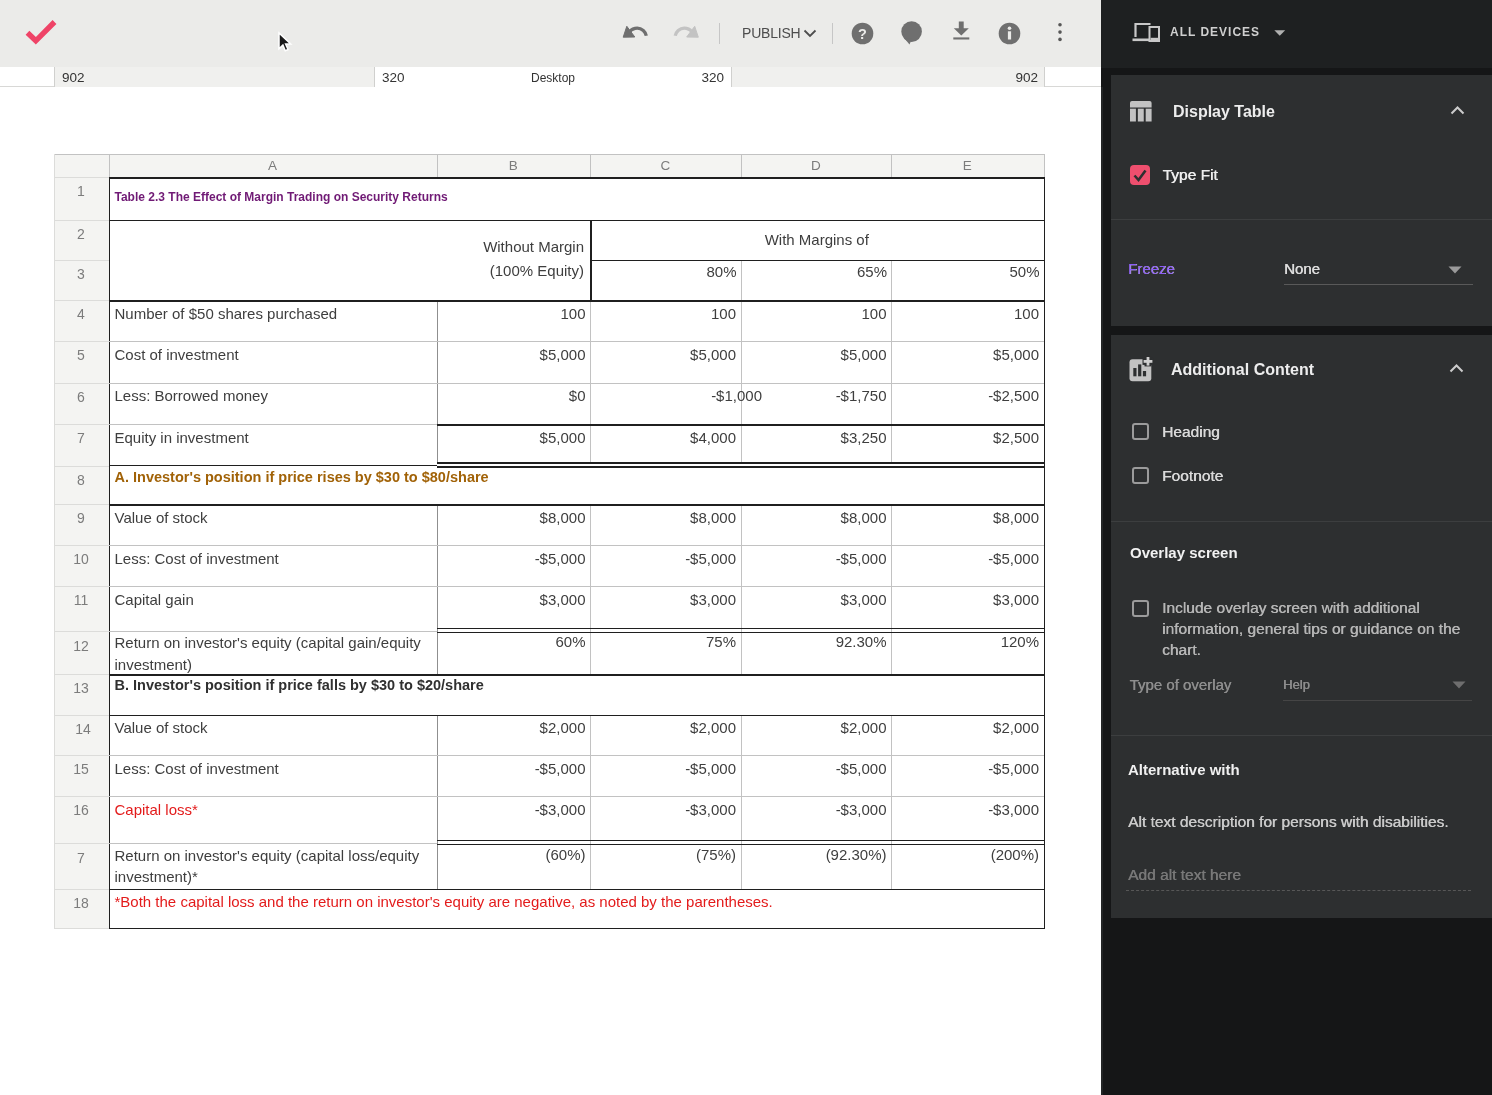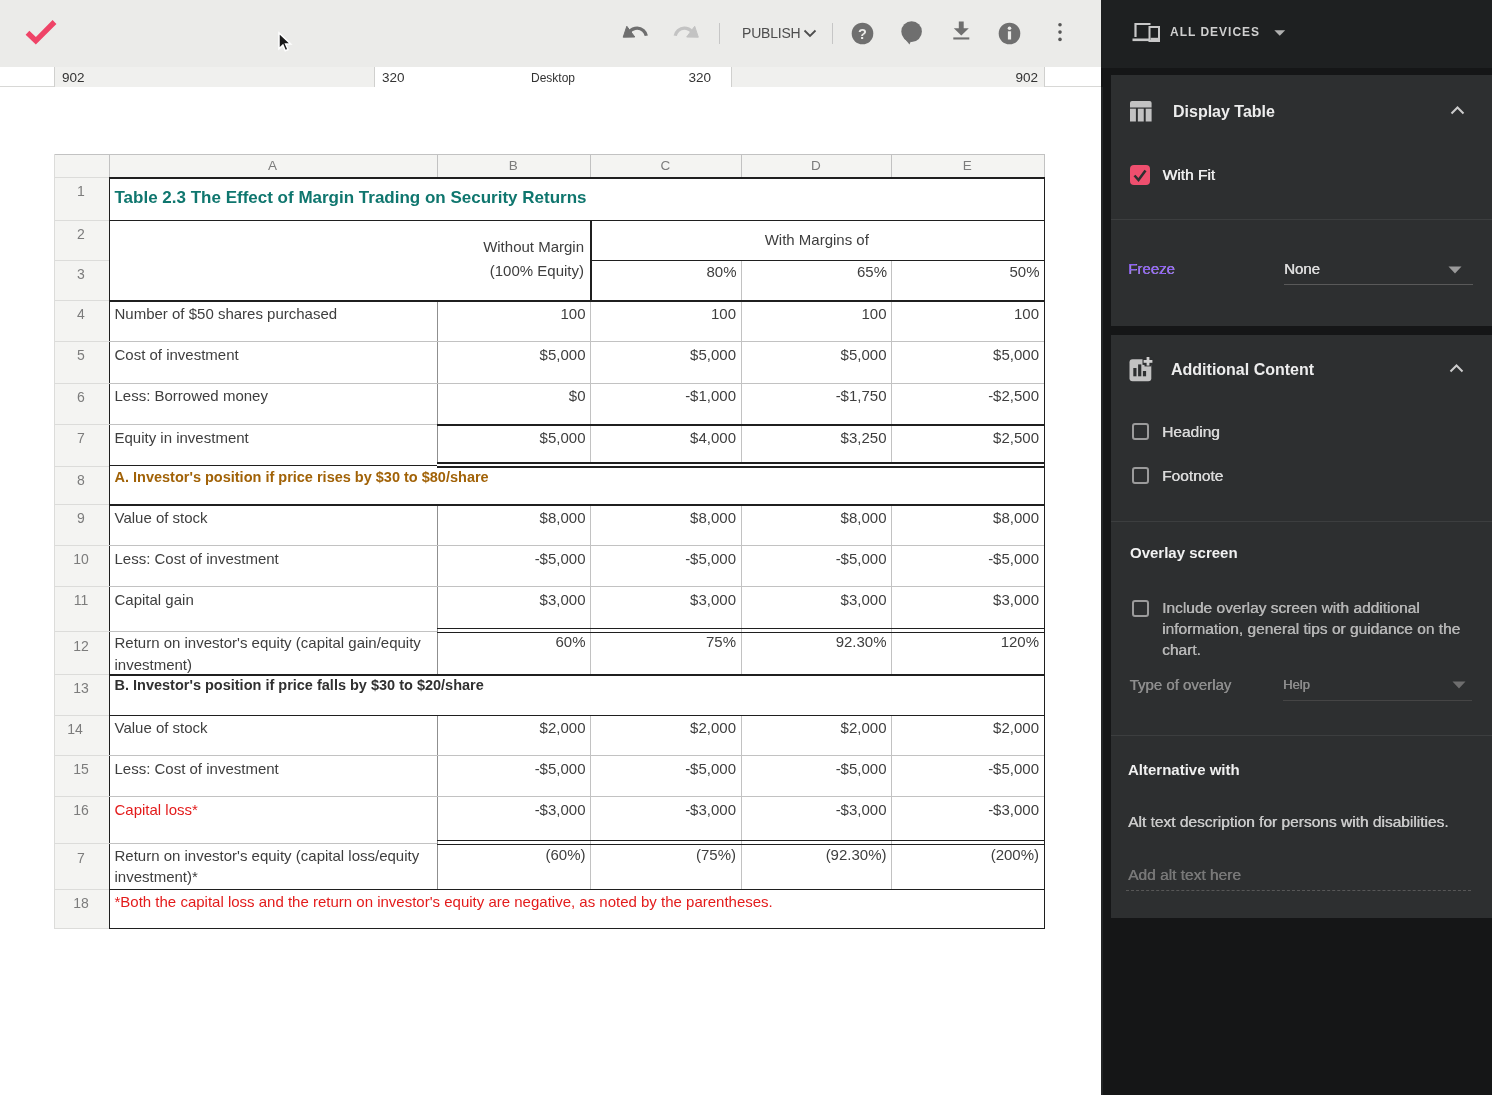--- a/index.html
+++ b/index.html
@@ -52,21 +52,21 @@
     <circle cx="11.5" cy="6.3" r="1.8" fill="#ebebe9"></circle>
     <rect x="9.9" y="9.3" width="3.2" height="8.2" fill="#ebebe9"></rect>
   </svg>
 <svg class="abs" style="left:1054px;top:21px" width="12" height="23" viewBox="0 0 12 23">
     <circle cx="6" cy="3.8" r="1.8" fill="#565656"></circle>
     <circle cx="6" cy="11.1" r="1.8" fill="#565656"></circle>
     <circle cx="6" cy="18.4" r="1.8" fill="#565656"></circle>
   </svg>
 <div class="abs" style="left:0;top:67px;width:1101px;height:19.5px;border-bottom:1px solid #d8d8d6;background:#fff"></div>
 <div class="abs" style="left:54px;top:67px;width:321px;height:19.5px;background:#f0f0ee;border-left:1px solid #d0d0ce;border-right:1px solid #d0d0ce;color:#333;font-size:13.5px;line-height:22px;padding-left:7px;overflow:hidden">902</div>
-<div class="abs" style="left:375px;top:67px;width:356px;height:19.5px;background:#fff;color:#333;font-size:13.5px;line-height:22px;padding-left:7px;padding-right:20px;overflow:hidden">
+<div class="abs" style="left:375px;top:67px;width:356px;height:19.5px;background:#fff;color:#333;font-size:13.5px;line-height:22px;padding-left:7px;padding-right:7px;overflow:hidden">
     <span style="float:left">320</span>
     <span style="float:right">320</span>
     <span style="position:absolute;left:0;width:100%;text-align:center;font-size:12px;line-height:22px">Desktop</span>
   </div>
 <div class="abs" style="left:731px;top:67px;width:314px;height:19.5px;background:#f0f0ee;border-left:1px solid #d0d0ce;border-right:1px solid #d0d0ce;color:#333;font-size:13.5px;line-height:22px;text-align:right;padding-right:6px;overflow:hidden">902</div>
 <div class="abs" style="left:54px;top:153.5px;width:989.5px;height:23.80000000000001px;background:#f4f4f2"></div>
 <div class="abs" style="left:54px;top:177.3px;width:54.5px;height:750.4000000000001px;background:#f4f4f2"></div>
 <div class="abs" style="left:54px;top:153.5px;width:989.5px;height:1.1px;background:#c2c2c2"></div>
 <div class="abs" style="left:54px;top:153.5px;width:1.1px;height:23.80000000000001px;background:#c2c2c2"></div>
 <div class="abs" style="left:108.5px;top:153.5px;width:1.1px;height:23.80000000000001px;background:#c2c2c2"></div>
@@ -106,21 +106,21 @@
 <div class="rn" style="left:54px;top:306.4px">4</div>
 <div class="rn" style="left:54px;top:347.2px">5</div>
 <div class="rn" style="left:54px;top:388.6px">6</div>
 <div class="rn" style="left:54px;top:430px">7</div>
 <div class="rn" style="left:54px;top:472.3px">8</div>
 <div class="rn" style="left:54px;top:510px">9</div>
 <div class="rn" style="left:54px;top:551px">10</div>
 <div class="rn" style="left:54px;top:592px">11</div>
 <div class="rn" style="left:54px;top:637.6px">12</div>
 <div class="rn" style="left:54px;top:680px">13</div>
-<div class="rn" style="left:48px;top:720.5px">14</div>
+<div class="rn" style="left:56px;top:720.5px">14</div>
 <div class="rn" style="left:54px;top:761.4px">15</div>
 <div class="rn" style="left:54px;top:802.2px">16</div>
 <div class="rn" style="left:54px;top:850px">7</div>
 <div class="rn" style="left:54px;top:894.5px">18</div>
 <div class="abs" style="left:108.5px;top:177.3px;width:1.6px;height:752.0px;background:#1f1f1f"></div>
 <div class="abs" style="left:1043.5px;top:177.3px;width:1.6px;height:752.0px;background:#1f1f1f"></div>
 <div class="abs" style="left:590px;top:219.6px;width:1.6px;height:80.79999999999998px;background:#1f1f1f"></div>
 <div class="abs" style="left:436.5px;top:300.4px;width:1.2px;height:164.10000000000002px;background:#8f8f8f"></div>
 <div class="abs" style="left:436.5px;top:504px;width:1.2px;height:170px;background:#8f8f8f"></div>
 <div class="abs" style="left:436.5px;top:714.5px;width:1.2px;height:174.0px;background:#8f8f8f"></div>
@@ -154,40 +154,40 @@
 <div class="abs" style="left:436.5px;top:631.6px;width:607.0px;height:1.5px;background:#1f1f1f"></div>
 <div class="abs" style="left:108.5px;top:674px;width:935.0px;height:1.6px;background:#1f1f1f"></div>
 <div class="abs" style="left:108.5px;top:714.5px;width:935.0px;height:1.6px;background:#1f1f1f"></div>
 <div class="abs" style="left:108.5px;top:755.4px;width:935.0px;height:1.1px;background:#c2c2c2"></div>
 <div class="abs" style="left:108.5px;top:796.2px;width:935.0px;height:1.1px;background:#c2c2c2"></div>
 <div class="abs" style="left:108.5px;top:842.8px;width:328.0px;height:1.1px;background:#c2c2c2"></div>
 <div class="abs" style="left:436.5px;top:839.9px;width:607.0px;height:1.5px;background:#1f1f1f"></div>
 <div class="abs" style="left:436.5px;top:843.8px;width:607.0px;height:1.5px;background:#1f1f1f"></div>
 <div class="abs" style="left:108.5px;top:888.5px;width:935.0px;height:1.6px;background:#1f1f1f"></div>
 <div class="abs" style="left:108.5px;top:927.7px;width:935.0px;height:1.8px;background:#1f1f1f"></div>
-<div class="cell" style="left:114.5px;top:188px;font-weight:bold;font-size:17px;color:#0f766e">Table 2.3 The Effect of Margin Trading on Security Returns</div>
+<div class="cell" style="left:114.5px;top:188px;font-weight:bold;font-size:12px;color:#701a75">Table 2.3 The Effect of Margin Trading on Security Returns</div>
 <div class="cell" style="left:108.5px;top:234.5px;width:475.5px;text-align:right;line-height:24.5px;white-space:pre">Without Margin
 (100% Equity)</div>
 <div class="cell" style="left:590px;top:219.6px;width:453.5px;height:40.3px;display:flex;align-items:center;justify-content:center">With Margins of</div>
 <div class="cell num" style="left:590px;top:261.9px;width:146.5px">80%</div>
 <div class="cell num" style="left:740.5px;top:261.9px;width:146.5px">65%</div>
 <div class="cell num" style="left:891px;top:261.9px;width:148.5px">50%</div>
 <div class="cell" style="left:114.5px;top:303.9px;">Number of $50 shares purchased</div>
 <div class="cell num" style="left:436.5px;top:303.9px;width:149.0px">100</div>
 <div class="cell num" style="left:590px;top:303.9px;width:146.0px">100</div>
 <div class="cell num" style="left:740.5px;top:303.9px;width:146.0px">100</div>
 <div class="cell num" style="left:891px;top:303.9px;width:148.0px">100</div>
 <div class="cell" style="left:114.5px;top:344.7px;">Cost of investment</div>
 <div class="cell num" style="left:436.5px;top:344.7px;width:149.0px">$5,000</div>
 <div class="cell num" style="left:590px;top:344.7px;width:146.0px">$5,000</div>
 <div class="cell num" style="left:740.5px;top:344.7px;width:146.0px">$5,000</div>
 <div class="cell num" style="left:891px;top:344.7px;width:148.0px">$5,000</div>
 <div class="cell" style="left:114.5px;top:386.1px;">Less: Borrowed money</div>
 <div class="cell num" style="left:436.5px;top:386.1px;width:149.0px">$0</div>
-<div class="cell num" style="left:590px;top:386.1px;width:146.0px">-$1,000</div>
+<div class="cell num" style="left:616px;top:386.1px;width:146.0px">-$1,000</div>
 <div class="cell num" style="left:740.5px;top:386.1px;width:146.0px">-$1,750</div>
 <div class="cell num" style="left:891px;top:386.1px;width:148.0px">-$2,500</div>
 <div class="cell" style="left:114.5px;top:427.5px;">Equity in investment</div>
 <div class="cell num" style="left:436.5px;top:427.5px;width:149.0px">$5,000</div>
 <div class="cell num" style="left:590px;top:427.5px;width:146.0px">$4,000</div>
 <div class="cell num" style="left:740.5px;top:427.5px;width:146.0px">$3,250</div>
 <div class="cell num" style="left:891px;top:427.5px;width:148.0px">$2,500</div>
 <div class="cell" style="left:114.5px;top:507.5px;">Value of stock</div>
 <div class="cell num" style="left:436.5px;top:507.5px;width:149.0px">$8,000</div>
 <div class="cell num" style="left:590px;top:507.5px;width:146.0px">$8,000</div>
@@ -253,21 +253,21 @@
     <rect x="16.7" y="8.7" width="5.9" height="12.8" fill="#c2c2c2"></rect>
   </svg>
 <div class="abs" style="left:1173px;top:102px;font-size:16px;font-weight:bold;color:#ededed;line-height:19px">Display Table</div>
 <svg class="abs" style="left:1450px;top:106px" width="15" height="9" viewBox="0 0 15 9">
     <polyline points="1.5,7.5 7.5,1.5 13.5,7.5" fill="none" stroke="#cccccc" stroke-width="2"></polyline>
   </svg>
 <div class="abs" style="left:1130px;top:164.5px;width:20px;height:20.5px;background:#ee4f6e;border-radius:4px"></div>
 <svg class="abs" style="left:1130px;top:164.5px" width="20" height="20.5" viewBox="0 0 20 20.5">
     <polyline points="4.5,10.5 8.5,15 15.5,5.5" fill="none" stroke="#2d2f30" stroke-width="2.6"></polyline>
   </svg>
-<div class="abs" style="left:1162.5px;top:166px;font-size:15.5px;color:#ededed;line-height:17px;text-shadow:0.4px 0 0 #ededed">With Fit</div>
+<div class="abs" style="left:1162.5px;top:166px;font-size:15.5px;color:#ededed;line-height:17px;text-shadow:0.4px 0 0 #ededed">Type Fit</div>
 <div class="abs" style="left:1111.2px;top:219px;width:380.79999999999995px;height:1px;background:#3c3e3f"></div>
 <div class="abs" style="left:1128px;top:261px;font-size:15px;color:#8b5cf6;line-height:16px;text-shadow:0.4px 0 0 #c9c9c9">Freeze</div>
 <div class="abs" style="left:1284px;top:261px;font-size:15px;color:#dcdcdc;line-height:16px;text-shadow:0.4px 0 0 #dcdcdc">None</div>
 <svg class="abs" style="left:1448px;top:265.5px" width="14" height="8" viewBox="0 0 14 8">
     <polygon points="0.5,0.5 13.5,0.5 7,7.5" fill="#9a9a9a"></polygon>
   </svg>
 <div class="abs" style="left:1284px;top:283.5px;width:189px;height:1px;background:#595959"></div>
 <svg class="abs" style="left:1129px;top:354px" width="26" height="28" viewBox="0 0 26 28">
     <rect x="0.5" y="5.2" width="21.8" height="22.1" rx="3" fill="#c2c2c2"></rect>
     <rect x="4.3" y="14" width="3.2" height="8.3" fill="#2d2f30"></rect>

